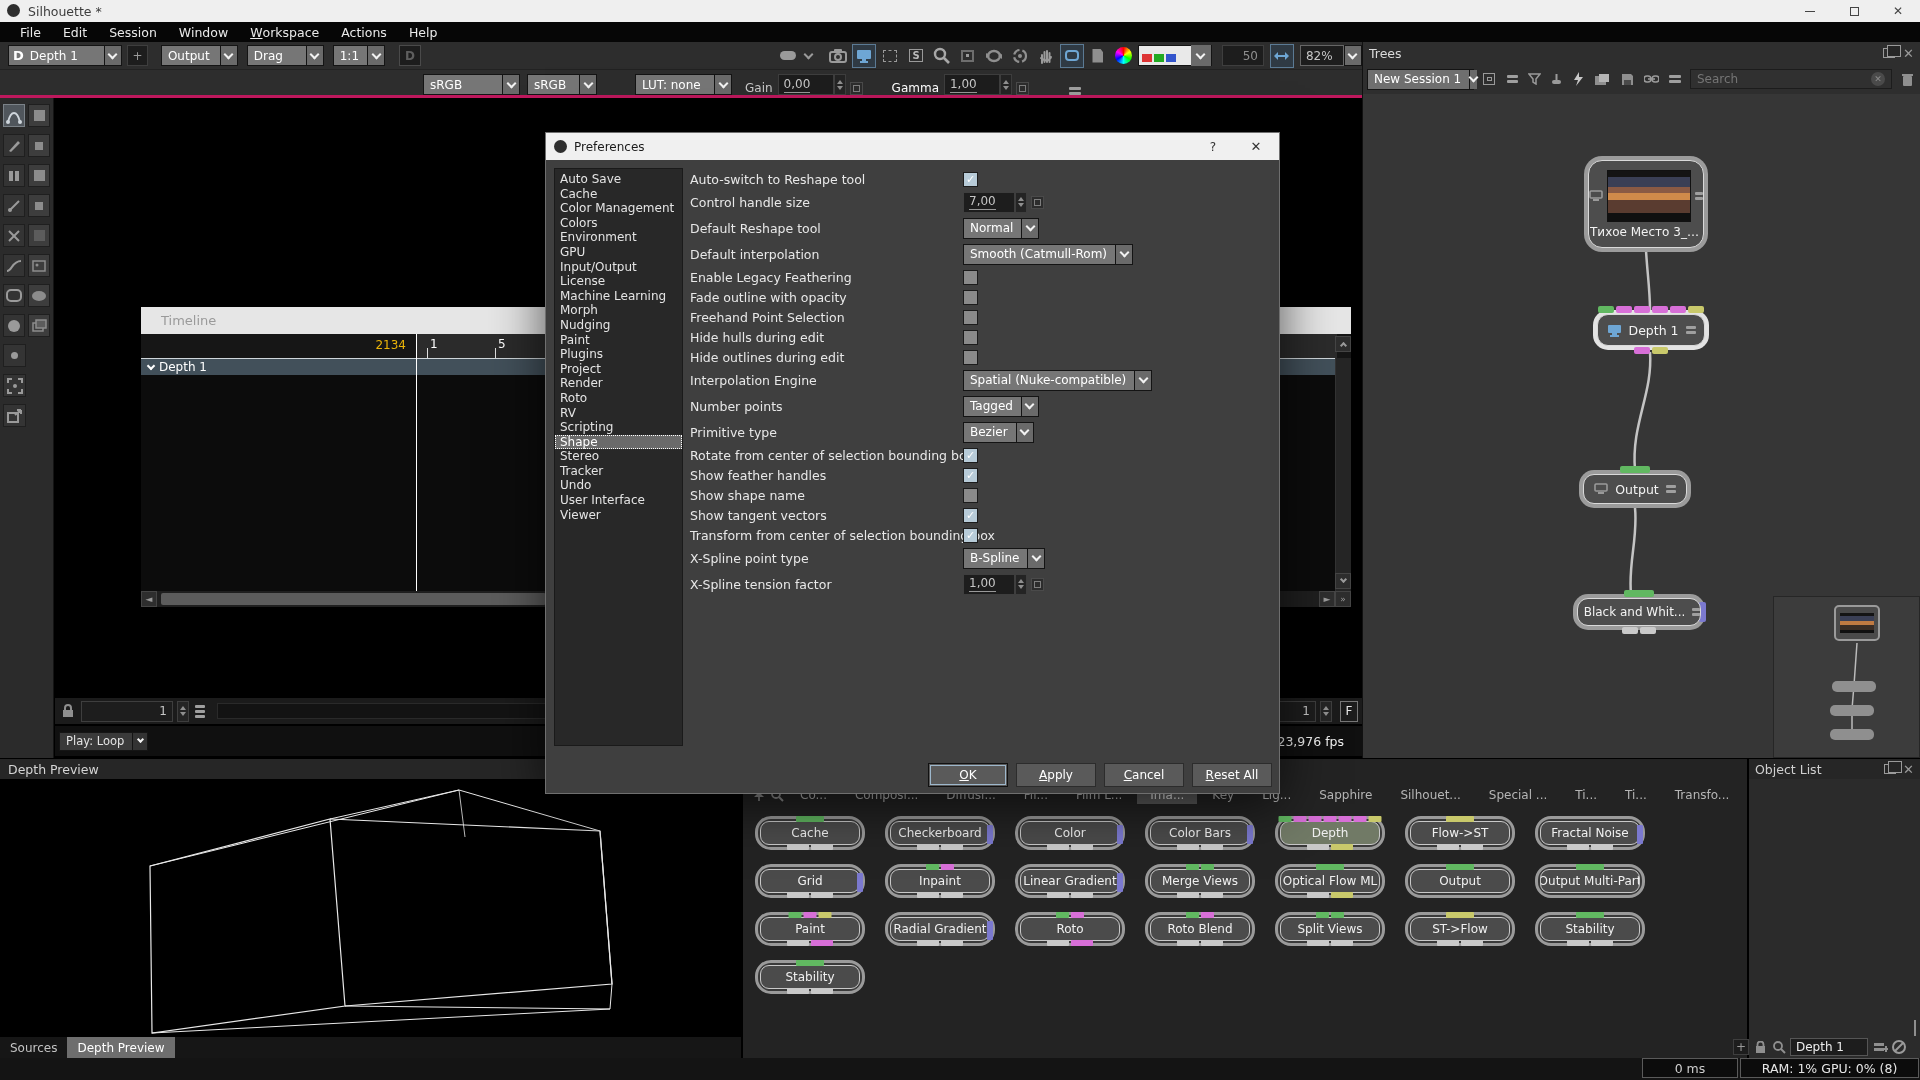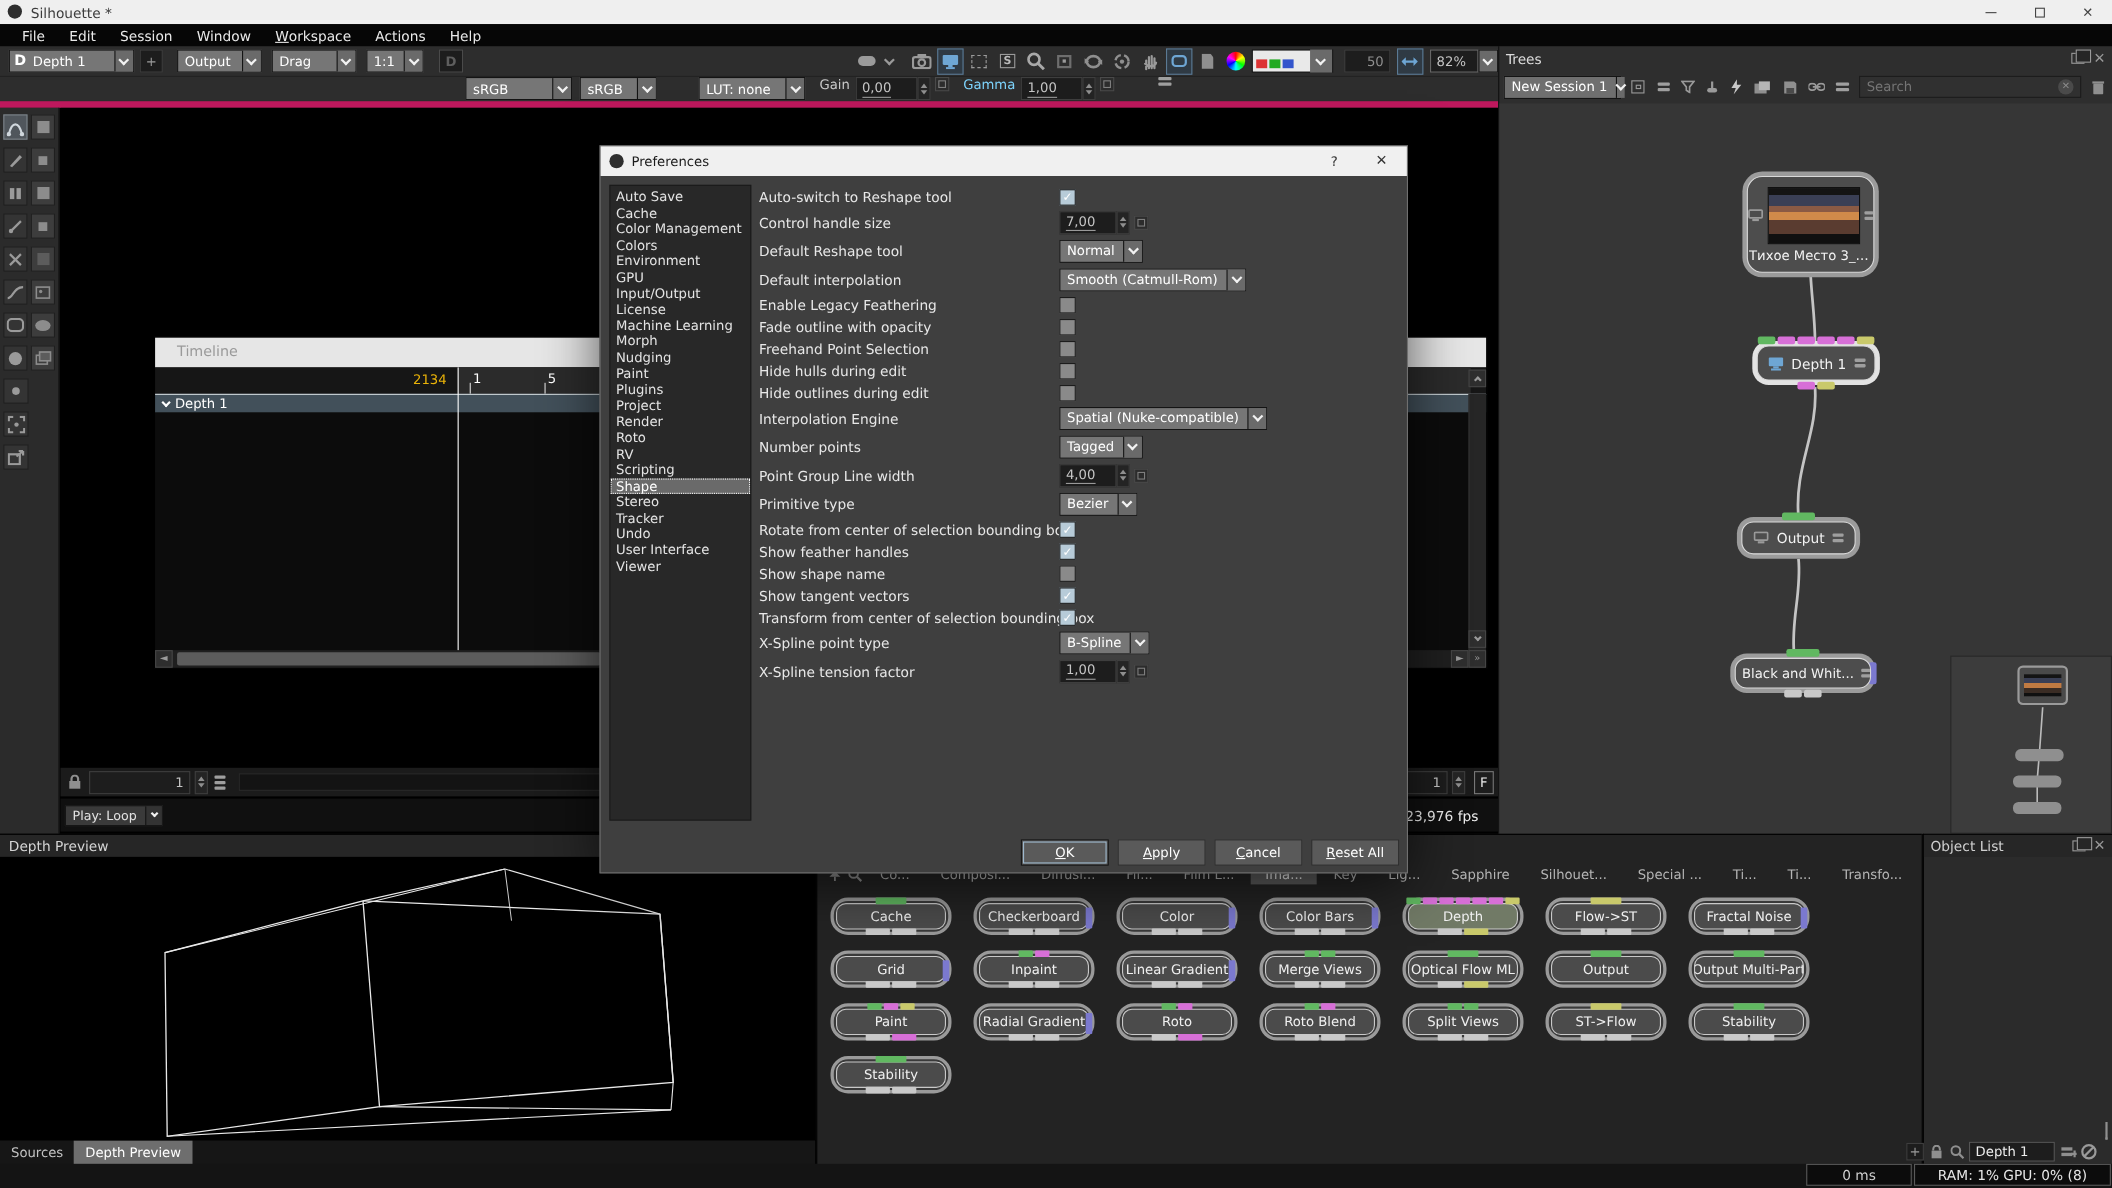--- a/index.html
+++ b/index.html
@@ -20,21 +20,21 @@
   .sqbtn::after{content:'';width:5px;height:5px;border:1px solid #7e7e7e}
   .cb{width:15px;height:15px;background:#8a8a8a;border:1px solid #1c1c1c;display:flex;align-items:center;justify-content:center;font-size:11px;color:#fff;line-height:1}
   .cb.on{background:#b7cbd8;font-weight:bold}
   .tbtn{width:24px;height:24px;display:inline-flex;align-items:center;justify-content:center;color:#a5a5a5}
   .tbtn svg{display:block}
   
   #titlebar{left:0;top:0;width:1920px;height:22px;background:#efefef;color:#222;display:flex;align-items:center}
   #menubar{left:0;top:22px;width:1920px;height:20px;background:#060606;display:flex;align-items:center;gap:0;padding-left:9px}
   .menu-item{color:#e9e9e9;font-size:12.5px;padding:0 11px;height:100%;display:flex;align-items:center}
   #toolbar1{left:0;top:42px;width:1362px;height:28px;background:#2d2d2d;border-bottom:1px solid #222;display:flex;align-items:center}
-  #toolbar2{left:0;top:70px;width:1362px;height:28px;background:#2d2d2d;border-bottom:6px solid #be185d;display:flex;align-items:flex-start}
+  #toolbar2{left:0;top:70px;width:1362px;height:28px;background:#2d2d2d;border-bottom:3px solid #be185d;display:flex;align-items:flex-end}
   
   #left-tools{left:0;top:98px;width:54px;height:660px;background:#2b2b2b;border-right:1px solid #141414;padding:6px 3px;display:flex;flex-direction:column;gap:7px}
   .trow{display:flex;gap:3px}
   .tcell{width:23px;height:23px;background:#343434;border:1px solid #1f1f1f;display:flex;align-items:center;justify-content:center}
   .tcell.sel{background:#50565c;border-color:#7b8288}
   .tcell.ghost{background:#3d3d3d}
   
   #viewer{left:55px;top:98px;width:1307px;height:660px;background:#000}
   #timeline{left:140px;top:306px;width:1212px;height:302px;background:#151515;border:1px solid #000}
   #tl-header{left:0;top:0;width:1210px;height:27px;background:#e6e6e6;color:#9a9a9a;font-size:13px;display:flex;align-items:center;padding-left:20px}
@@ -280,21 +280,21 @@
   </span>
   <span style="margin-left:13px;color:#c9c9c9">Gain</span>
   <span class="fld" style="margin-left:5px;width:56px">
       <span class="uval">0,00</span>
     </span>
   <span class="spincol">
       <span class="tri-u"></span>
       <span class="tri-d"></span>
     </span>
   <span class="sqbtn" style="margin-left:4px"></span>
-  <span style="margin-left:13px;color:#7dd3fc">Gamma</span>
+  <span style="margin-left:29px;color:#ffffff">Gamma</span>
   <span class="fld" style="margin-left:5px;width:56px">
       <span class="uval">1,00</span>
     </span>
   <span class="spincol">
       <span class="tri-u"></span>
       <span class="tri-d"></span>
     </span>
   <span class="sqbtn" style="margin-left:4px"></span>
   <span class="listicon" style="margin-left:40px">
       <i></i>
@@ -773,31 +773,20 @@
       <div class="pref-row tall">
         <span class="pref-label">Number points</span>
         <span class="dd">
           <span class="lbl">Tagged</span>
           <span class="arr">
             <span class="chev"></span>
           </span>
         </span>
       </div>
       <div class="pref-row tall">
-        <span class="pref-label">Point Group Line width</span>
-        <span class="fld" style="width: 52px;">
-          <span class="uval">4,00</span>
-        </span>
-        <span class="spincol">
-          <span class="tri-u"></span>
-          <span class="tri-d"></span>
-        </span>
-        <span class="sqbtn" style="margin-left: 4px;"></span>
-      </div>
-      <div class="pref-row tall">
         <span class="pref-label">Primitive type</span>
         <span class="dd">
           <span class="lbl">Bezier</span>
           <span class="arr">
             <span class="chev"></span>
           </span>
         </span>
       </div>
       <div class="pref-row short">
         <span class="pref-label">Rotate from center of selection bounding box</span>

